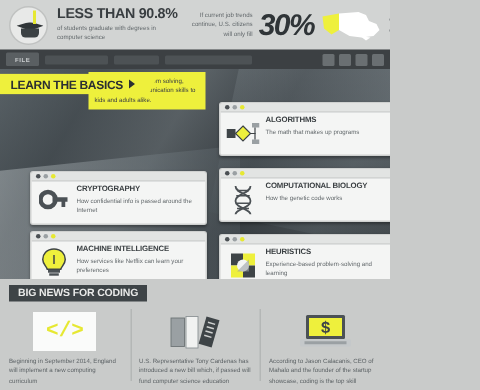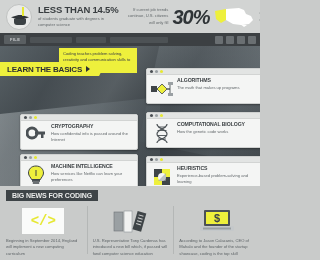--- a/index.html
+++ b/index.html
@@ -82,21 +82,21 @@
     transform:skewY(-6deg); opacity:.55;
   }
   .main:after {
     content:""; position:absolute; right:-20px; top:-10px; width:130px; height:120px;
     background:linear-gradient(200deg,#98a1a6,#4d565b);
     transform:rotate(12deg); opacity:.35;
   }
 
   
   .banner {
-    position:absolute; left:0; top:16px; z-index:6;
+    position:absolute; left:0; top:3px; z-index:6;
     background:#eef03c; height:14px; padding:0 16px 0 7px;
     display:flex; align-items:center;
     clip-path:polygon(0 0,100% 0,calc(100% - 7px) 100%,0 100%);
   }
   .banner-label {
     font-size:8px; font-weight:bold; color:#2b2f32; letter-spacing:-0.2px; white-space:nowrap;
   }
   .banner-arrow {
     margin-left:4px; width:0;height:0;
     border-left:4px solid #2b2f32; border-top:3px solid transparent; border-bottom:3px solid transparent;
@@ -173,21 +173,21 @@
 
   <div class="stats">
 
     <div class="stat-left">
       <div class="cap-badge">
         <div class="cap"></div>
           <div class="cap2"></div>
           <div class="tassel"></div>
       </div>
       <div>
-        <div class="stat-head">LESS THAN 14.5%</div>
+        <div class="stat-head">LESS THAN 90.8%</div>
         <div class="stat-sub">of students graduate with degrees in computer science</div>
       </div>
     </div>
 
     <div class="divider"></div>
 
     <div class="stat-right">
       <div class="pre-text">If current job trends continue, U.S. citizens will only fill</div>
       <div class="big30">30%</div>
       <div class="usmap">

